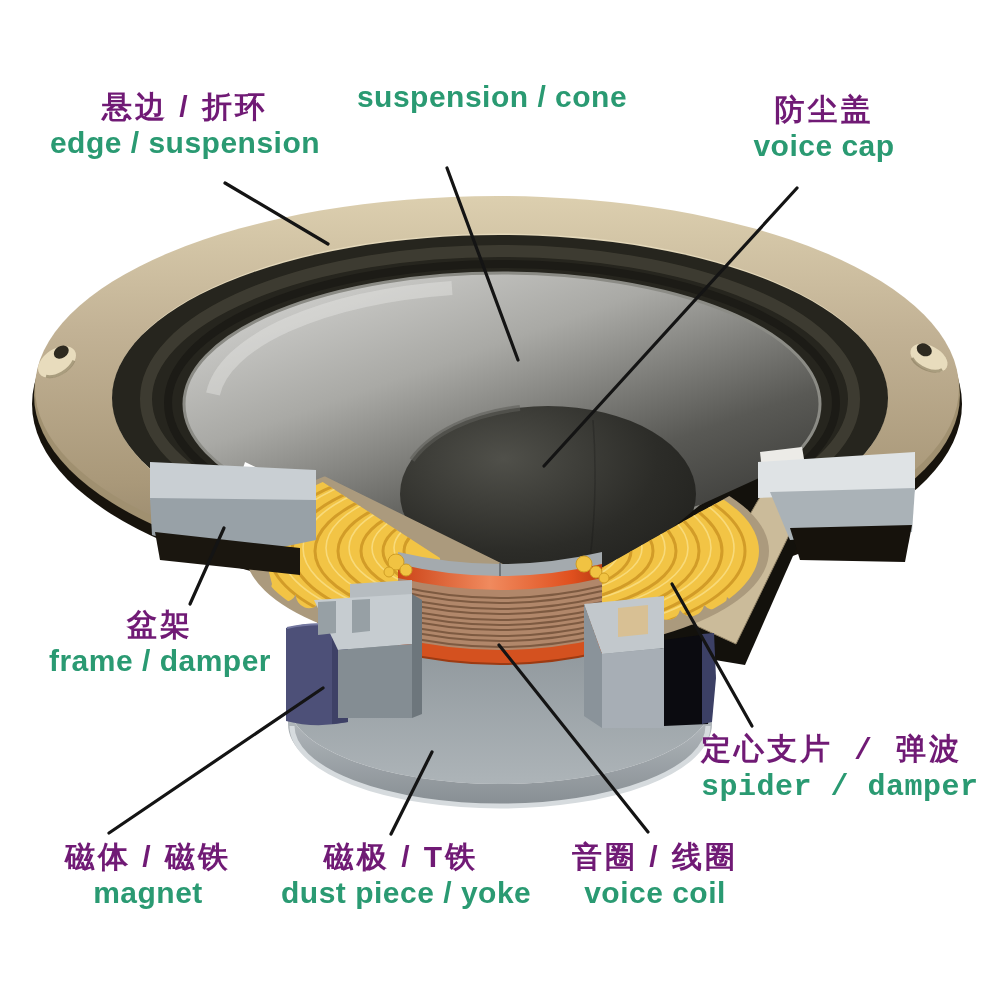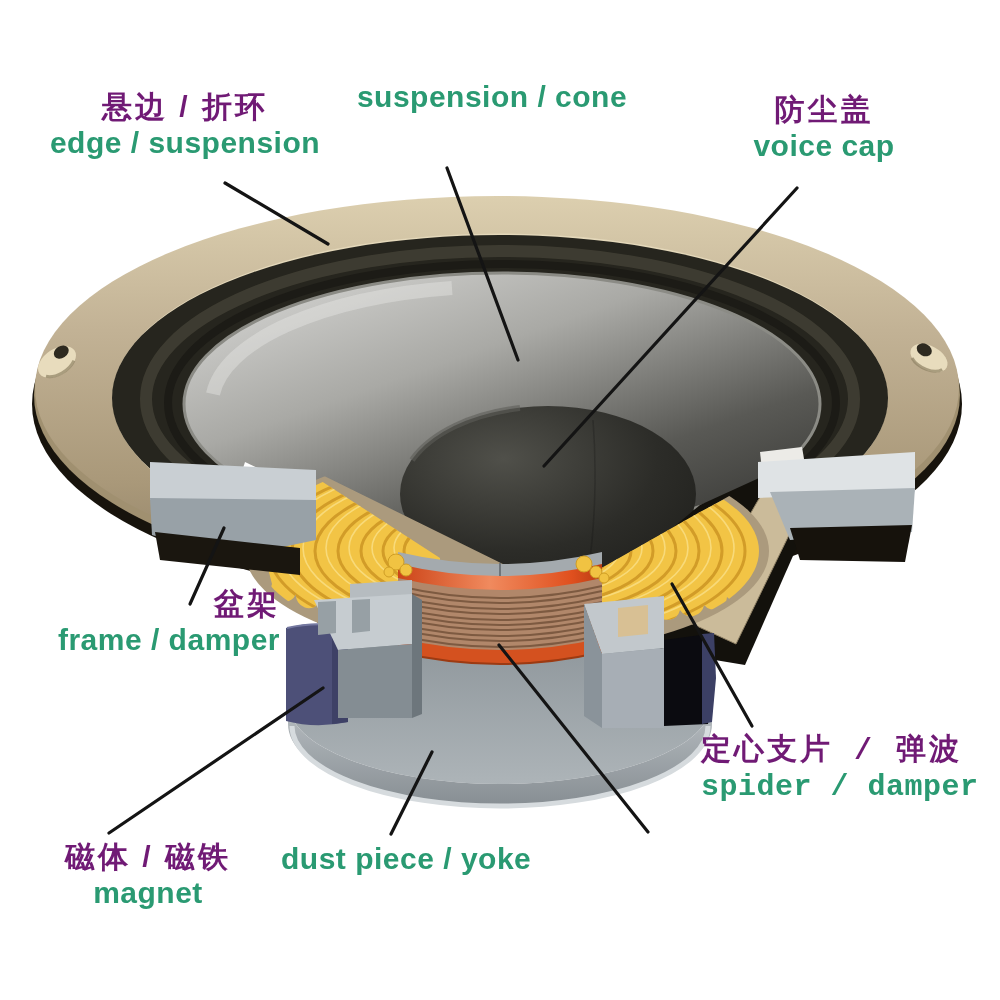--- a/index.html
+++ b/index.html
@@ -262,33 +262,38 @@
 
 <div class="label" style="left:332px;top:78px;width:320px;">
   <span class="en">suspension / cone</span>
 </div>
 
 <div class="label" style="left:704px;top:93px;width:240px;">
   <span class="cn">防尘盖</span>
   <span class="en">voice cap</span>
 </div>
 
-<div class="label" style="left:40px;top:587px;width:240px;text-align:right;">
+<div class="label" style="left:40px;top:608px;width:240px;">
   <span class="cn">盆架</span>
   <span class="en">frame / damper</span>
 </div>
 
 <div class="label" style="left:28px;top:840px;width:240px;">
   <span class="cn">磁体 / 磁铁</span>
   <span class="en">magnet</span>
 </div>
 
 <div class="label" style="left:281px;top:840px;width:240px;">
+  <span class="cn">磁极 / T铁</span>
   <span class="en">dust piece / yoke</span>
 </div>
 
+<div class="label" style="left:535px;top:840px;width:240px;">
+  <span class="cn">音圈 / 线圈</span>
+  <span class="en">voice coil</span>
+</div>
 
 <div class="label" style="left:701px;top:735px;width:242px;font-family:Liberation Mono, monospace;">
   <span class="cn">定心支片 / 弹波</span>
   <span class="en">spider / damper</span>
 </div>
 
 </div>
 
 </body></html>

